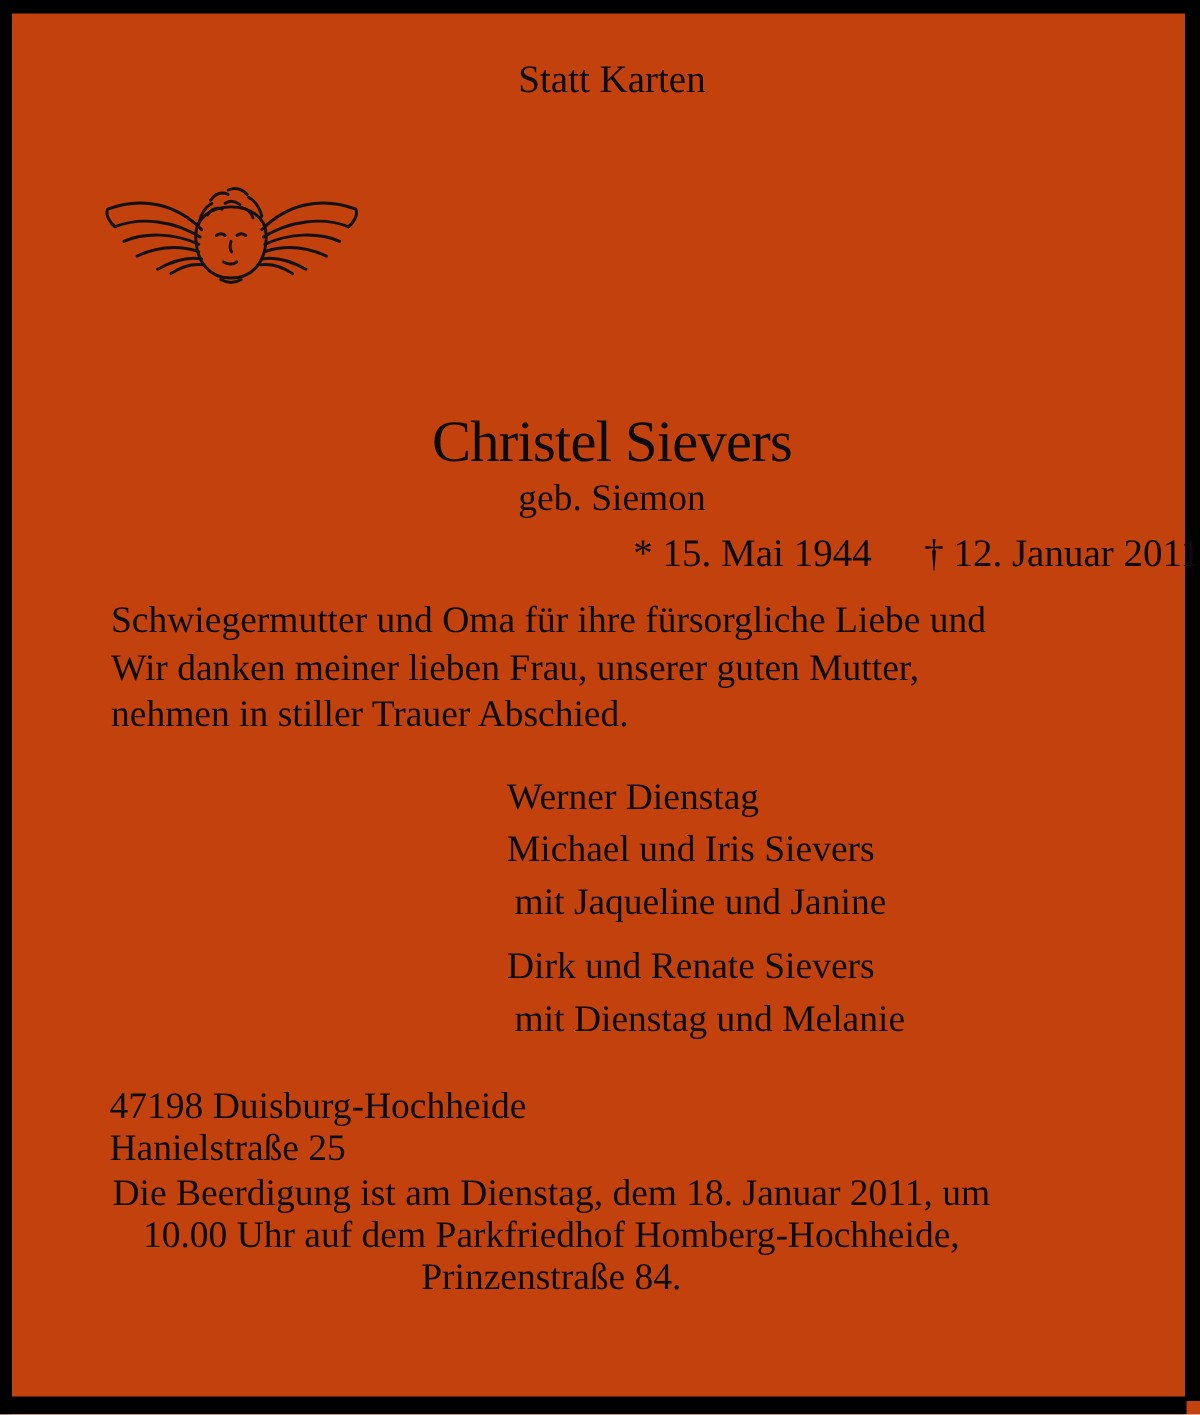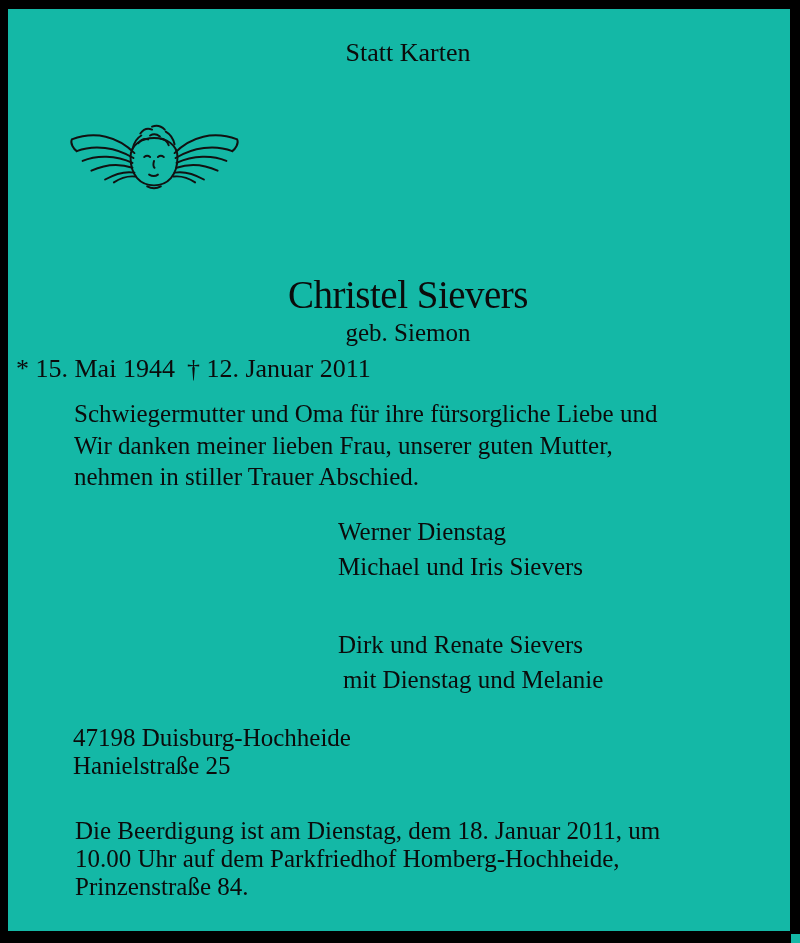--- a/index.html
+++ b/index.html
@@ -1,20 +1,20 @@
 <!DOCTYPE html>
 <html><head>
 <meta charset="utf-8">
 <style>
   html, body { margin: 0; padding: 0; background: #ffffff; }
   .page {
     position: relative;
     width: 800px;
     height: 943px;
-    background: #14b8a6;
+    background: #c2410c;
     color: #0b0b0b;
     font-family: "Liberation Serif", "DejaVu Serif", serif;
     overflow: hidden;
   }
   
   .frame { position: absolute; background: #000000; }
   .frame-top    { left: 0;   top: 0;    width: 800px; height: 9px; }
   .frame-left   { left: 0;   top: 0;    width: 8px;   height: 943px; }
   .frame-right  { left: 790px; top: 0;  width: 10px;  height: 934px; }
   .frame-bottom { left: 0;   top: 931px; width: 791px; height: 12px; }
@@ -32,41 +32,41 @@
   .cherub svg { width: 100%; height: 100%; }
 
   .deceased-name {
     top: 239px;
     font-size: 39px; line-height: 58px; font-weight: normal; letter-spacing: -0.5px; margin-top: 27px;
   }
   .maiden-name { top: 320px; font-size: 25px; line-height: 26px; }
 
   .dates {
     top: 355px; font-size: 26px; line-height: 27px;
-    display: flex; justify-content: flex-start; gap: 12px;
+    display: flex; justify-content: flex-end; gap: 35px;
   }
 
   .tribute {
     position: absolute; left: 74px; top: 398px;
     font-size: 25px; line-height: 31.5px; white-space: nowrap;
   }
 
   .mourners { position: absolute; left: 338px; font-size: 25px; line-height: 35px; white-space: nowrap; }
   .mourners-group1 { top: 514px; }
   .mourners-group2 { top: 627px; }
   .mourners .indent { padding-left: 5px; }
 
   .address {
     position: absolute; left: 73px; top: 724px;
     font-size: 25px; line-height: 27.5px; white-space: nowrap;
   }
 
   .funeral {
-    position: absolute; left: 75px; top: 817px;
-    font-size: 25px; line-height: 28px; white-space: nowrap;
+    position: absolute; left: 75px; top: 782px;
+    font-size: 25px; line-height: 28px; white-space: nowrap; text-align: center;
   }
 </style>
 </head>
 <body>
 
 <div class="page">
 
   <div class="frame frame-top"></div>
   <div class="frame frame-left"></div>
   <div class="frame frame-right"></div>
@@ -119,20 +119,21 @@
 
   <div class="tribute">
     <div>Schwiegermutter und Oma für ihre fürsorgliche Liebe und</div>
     <div>Wir danken meiner lieben Frau, unserer guten Mutter,</div>
     <div>nehmen in stiller Trauer Abschied.</div>
   </div>
 
   <div class="mourners mourners-group1">
     <div>Werner Dienstag</div>
     <div>Michael und Iris Sievers</div>
+    <div class="indent">mit Jaqueline und Janine</div>
   </div>
 
   <div class="mourners mourners-group2">
     <div>Dirk und Renate Sievers</div>
     <div class="indent">mit Dienstag und Melanie</div>
   </div>
 
   <div class="address">
     <div>47198 Duisburg-Hochheide</div>
     <div>Hanielstraße 25</div>

